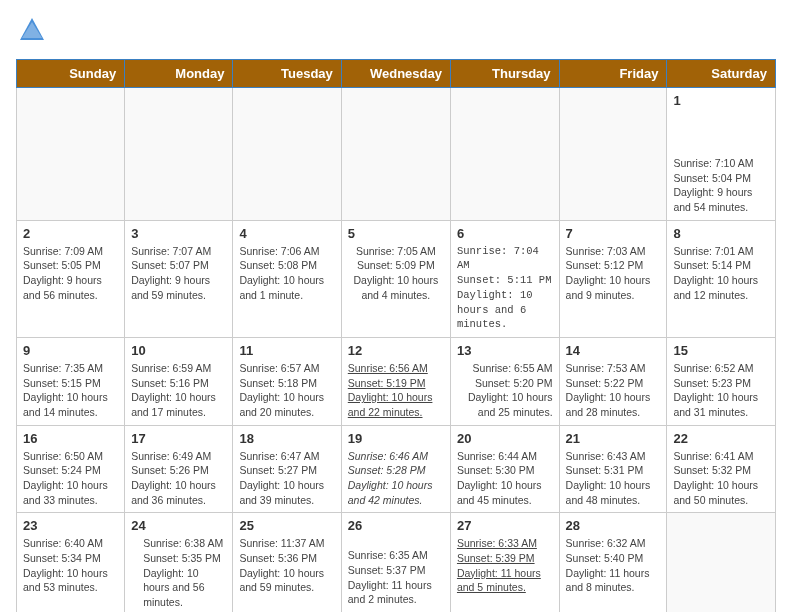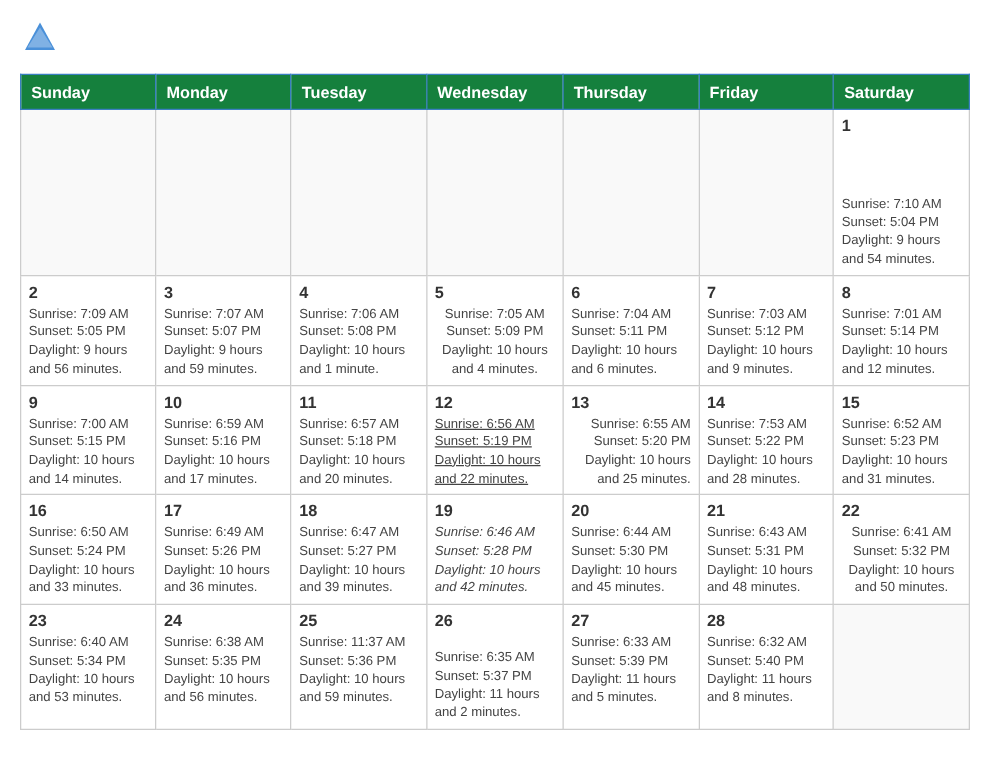--- a/index.html
+++ b/index.html
@@ -46,23 +46,23 @@
     .location-title {
       font-size: 16px;
       color: #333;
     }
     .calendar {
       width: 100%;
       border-collapse: collapse;
       border: 1px solid #ccc;
     }
     .calendar th {
-      background-color: #15803d;
+      background-color: #a16207;
       color: #fff;
-      text-align: left;
+      text-align: right;
       padding: 6px 8px;
       font-size: 13px;
       border: 1px solid #3a7fc1;
     }
     .calendar td {
       vertical-align: top;
       border: 1px solid #ccc;
       padding: 5px 6px;
       width: 110px;
       min-height: 80px;
@@ -151,41 +151,41 @@
 Daylight: 10 hours and 1 minute.</div>
         </td>
         <td>
           <span class="day-number">5</span>
           <div class="day-info" style="white-space: pre-line; text-align: center;">Sunrise: 7:05 AM
 Sunset: 5:09 PM
 Daylight: 10 hours and 4 minutes.</div>
         </td>
         <td>
           <span class="day-number">6</span>
-          <div class="day-info" style="white-space: pre-line;">Sunrise: 7:04 AM
+          <div class="day-info" style="white-space: pre-line; font-family: Liberation Mono, monospace;">Sunrise: 7:04 AM
 Sunset: 5:11 PM
 Daylight: 10 hours and 6 minutes.</div>
         </td>
         <td>
           <span class="day-number">7</span>
           <div class="day-info" style="white-space: pre-line;">Sunrise: 7:03 AM
 Sunset: 5:12 PM
 Daylight: 10 hours and 9 minutes.</div>
         </td>
         <td>
           <span class="day-number">8</span>
           <div class="day-info" style="white-space: pre-line;">Sunrise: 7:01 AM
 Sunset: 5:14 PM
 Daylight: 10 hours and 12 minutes.</div>
         </td>
       </tr>
       <tr>
         <td>
           <span class="day-number">9</span>
-          <div class="day-info" style="white-space: pre-line;">Sunrise: 7:00 AM
+          <div class="day-info" style="white-space: pre-line;">Sunrise: 7:35 AM
 Sunset: 5:15 PM
 Daylight: 10 hours and 14 minutes.</div>
         </td>
         <td>
           <span class="day-number">10</span>
           <div class="day-info" style="white-space: pre-line;">Sunrise: 6:59 AM
 Sunset: 5:16 PM
 Daylight: 10 hours and 17 minutes.</div>
         </td>
         <td>
@@ -251,53 +251,53 @@
 Daylight: 10 hours and 45 minutes.</div>
         </td>
         <td>
           <span class="day-number">21</span>
           <div class="day-info" style="white-space: pre-line;">Sunrise: 6:43 AM
 Sunset: 5:31 PM
 Daylight: 10 hours and 48 minutes.</div>
         </td>
         <td>
           <span class="day-number">22</span>
-          <div class="day-info" style="white-space: pre-line; text-align: center;">Sunrise: 6:41 AM
+          <div class="day-info" style="white-space: pre-line;">Sunrise: 6:41 AM
 Sunset: 5:32 PM
 Daylight: 10 hours and 50 minutes.</div>
         </td>
       </tr>
       <tr>
         <td>
           <span class="day-number">23</span>
           <div class="day-info" style="white-space: pre-line;">Sunrise: 6:40 AM
 Sunset: 5:34 PM
 Daylight: 10 hours and 53 minutes.</div>
         </td>
         <td>
           <span class="day-number">24</span>
-          <div class="day-info" style="white-space: pre-line;">Sunrise: 6:38 AM
+          <div class="day-info" style="white-space: pre-line; margin-left: 12px;">Sunrise: 6:38 AM
 Sunset: 5:35 PM
 Daylight: 10 hours and 56 minutes.</div>
         </td>
         <td>
           <span class="day-number">25</span>
           <div class="day-info" style="white-space: pre-line;">Sunrise: 11:37 AM
 Sunset: 5:36 PM
 Daylight: 10 hours and 59 minutes.</div>
         </td>
         <td>
           <span class="day-number">26</span>
           <div class="day-info" style="white-space: pre-line; margin-top: 15px;">Sunrise: 6:35 AM
 Sunset: 5:37 PM
 Daylight: 11 hours and 2 minutes.</div>
         </td>
         <td>
           <span class="day-number">27</span>
-          <div class="day-info" style="white-space: pre-line;">Sunrise: 6:33 AM
+          <div class="day-info" style="white-space: pre-line; text-decoration: underline;">Sunrise: 6:33 AM
 Sunset: 5:39 PM
 Daylight: 11 hours and 5 minutes.</div>
         </td>
         <td>
           <span class="day-number">28</span>
           <div class="day-info" style="white-space: pre-line;">Sunrise: 6:32 AM
 Sunset: 5:40 PM
 Daylight: 11 hours and 8 minutes.</div>
         </td>
         <td class="empty"></td>

